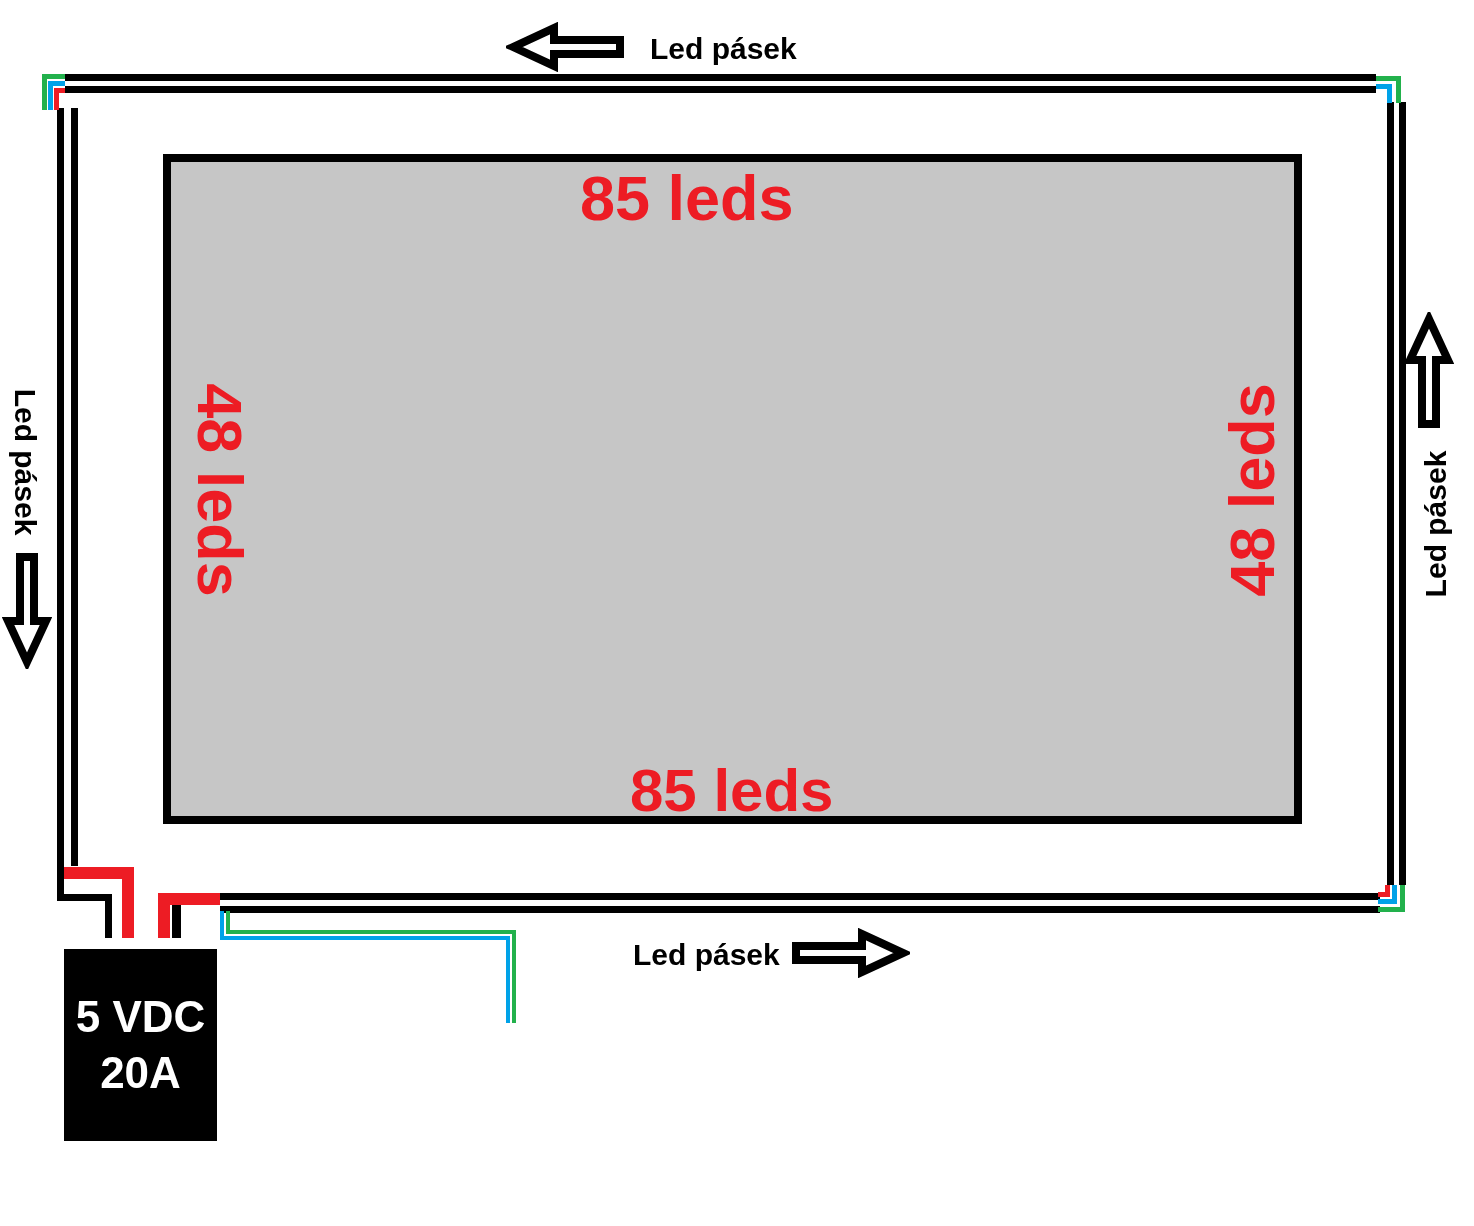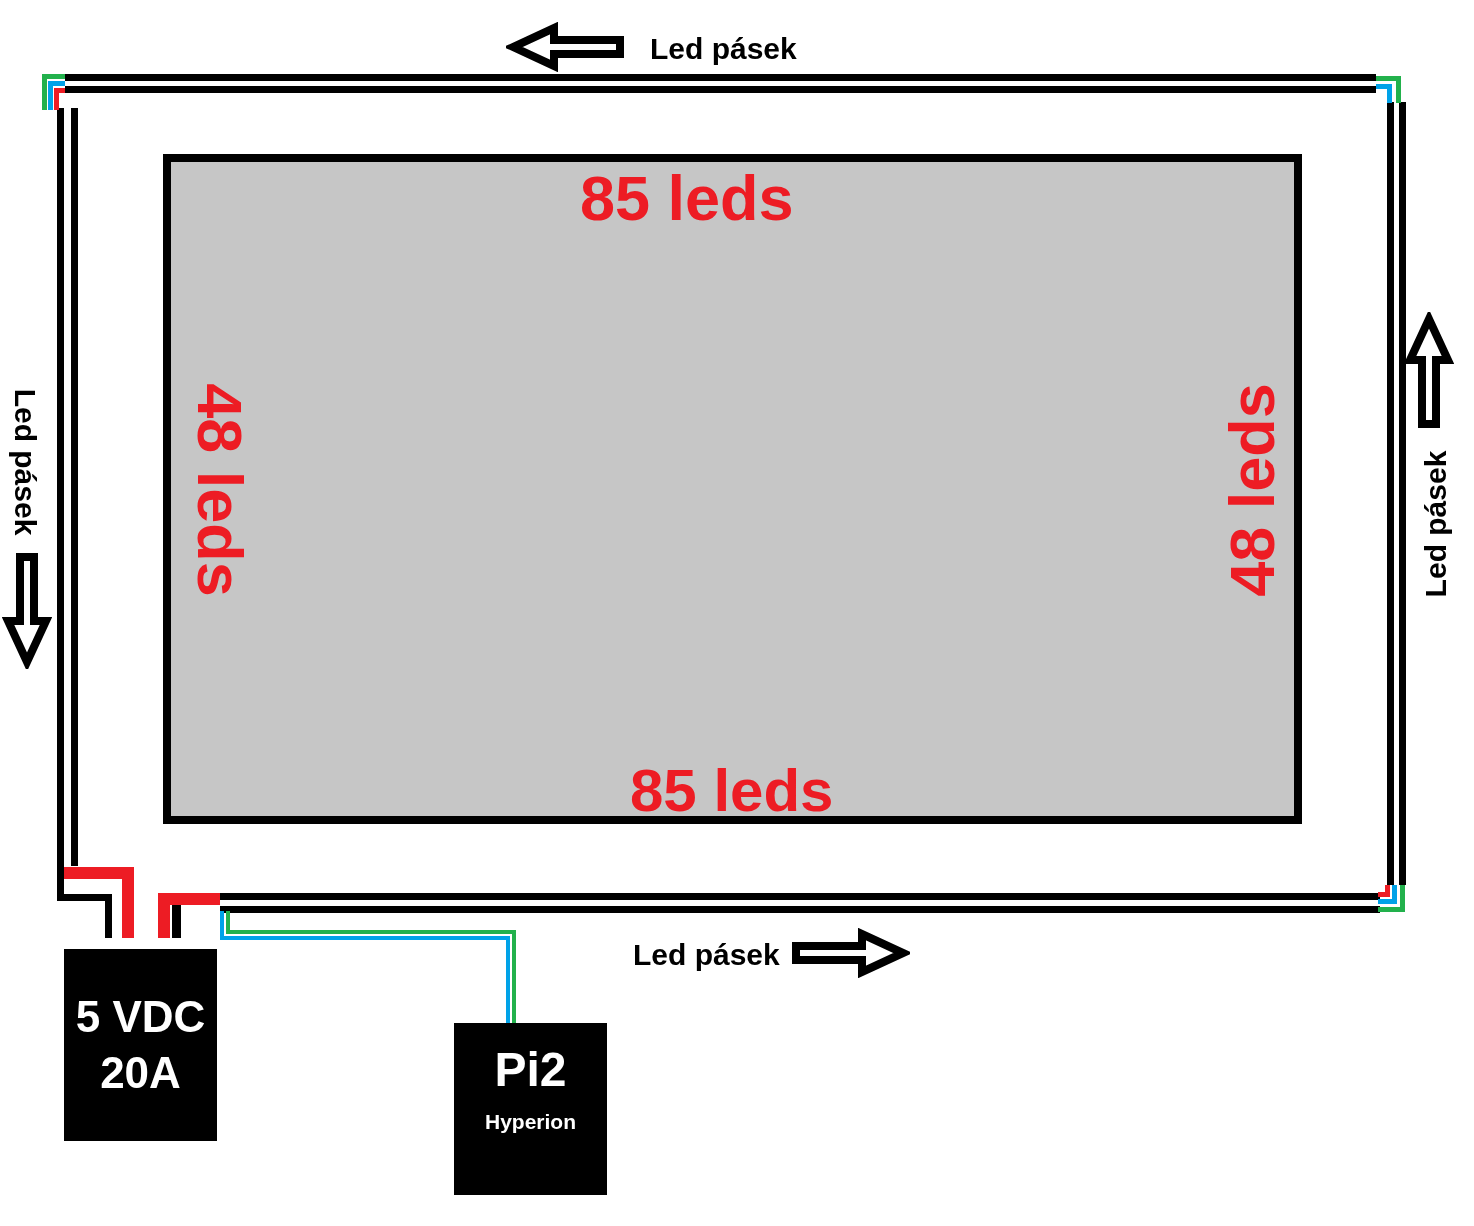--- a/index.html
+++ b/index.html
@@ -65,24 +65,20 @@
   <div class="abs" style="left:226px;top:911px;width:290px;height:23px;border-left:4px solid #22b14c;border-bottom:4px solid #22b14c;"></div>
   <div class="abs" style="left:512px;top:930px;width:4px;height:93px;background:#22b14c;"></div>
   <div class="abs" style="left:220px;top:911px;width:290px;height:29px;border-left:4px solid #00a2e8;border-bottom:4px solid #00a2e8;"></div>
   <div class="abs" style="left:506px;top:936px;width:4px;height:87px;background:#00a2e8;"></div>
 
   <div class="abs blackbox" style="left:64px;top:938px;width:153px;height:192px;justify-content:center;margin-top:11px;">
     <div class="psu-line">5 VDC</div>
     <div class="psu-line">20A</div>
   </div>
 
-  <div class="abs blackbox" style="left:454px;top:1023px;width:153px;height:172px;padding-top:23px;">
-    <div class="pi-name">Pi2</div>
-    <div class="pi-sw">Hyperion</div>
-  </div>
 
   <div class="abs ledcount" style="left:580px;top:167px;">85 leds</div>
   <div class="abs ledcount" style="left:630px;top:761px;font-size:60px;">85 leds</div>
   <div class="abs ledcount rot rot90" style="left:100px;top:458px;width:240px;height:64px;">48 leds</div>
   <div class="abs ledcount rot rotm90" style="left:1132px;top:458px;width:240px;height:64px;">48 leds</div>
 
   <div class="abs lbl" style="left:650px;top:34px;">Led pásek</div>
   <div class="abs lbl" style="left:633px;top:940px;">Led pásek</div>
   <div class="abs lbl rot rot90" style="left:-60px;top:445px;width:170px;height:34px;">Led pásek</div>
   <div class="abs lbl rot rotm90" style="left:1351px;top:507px;width:170px;height:34px;">Led pásek</div>

